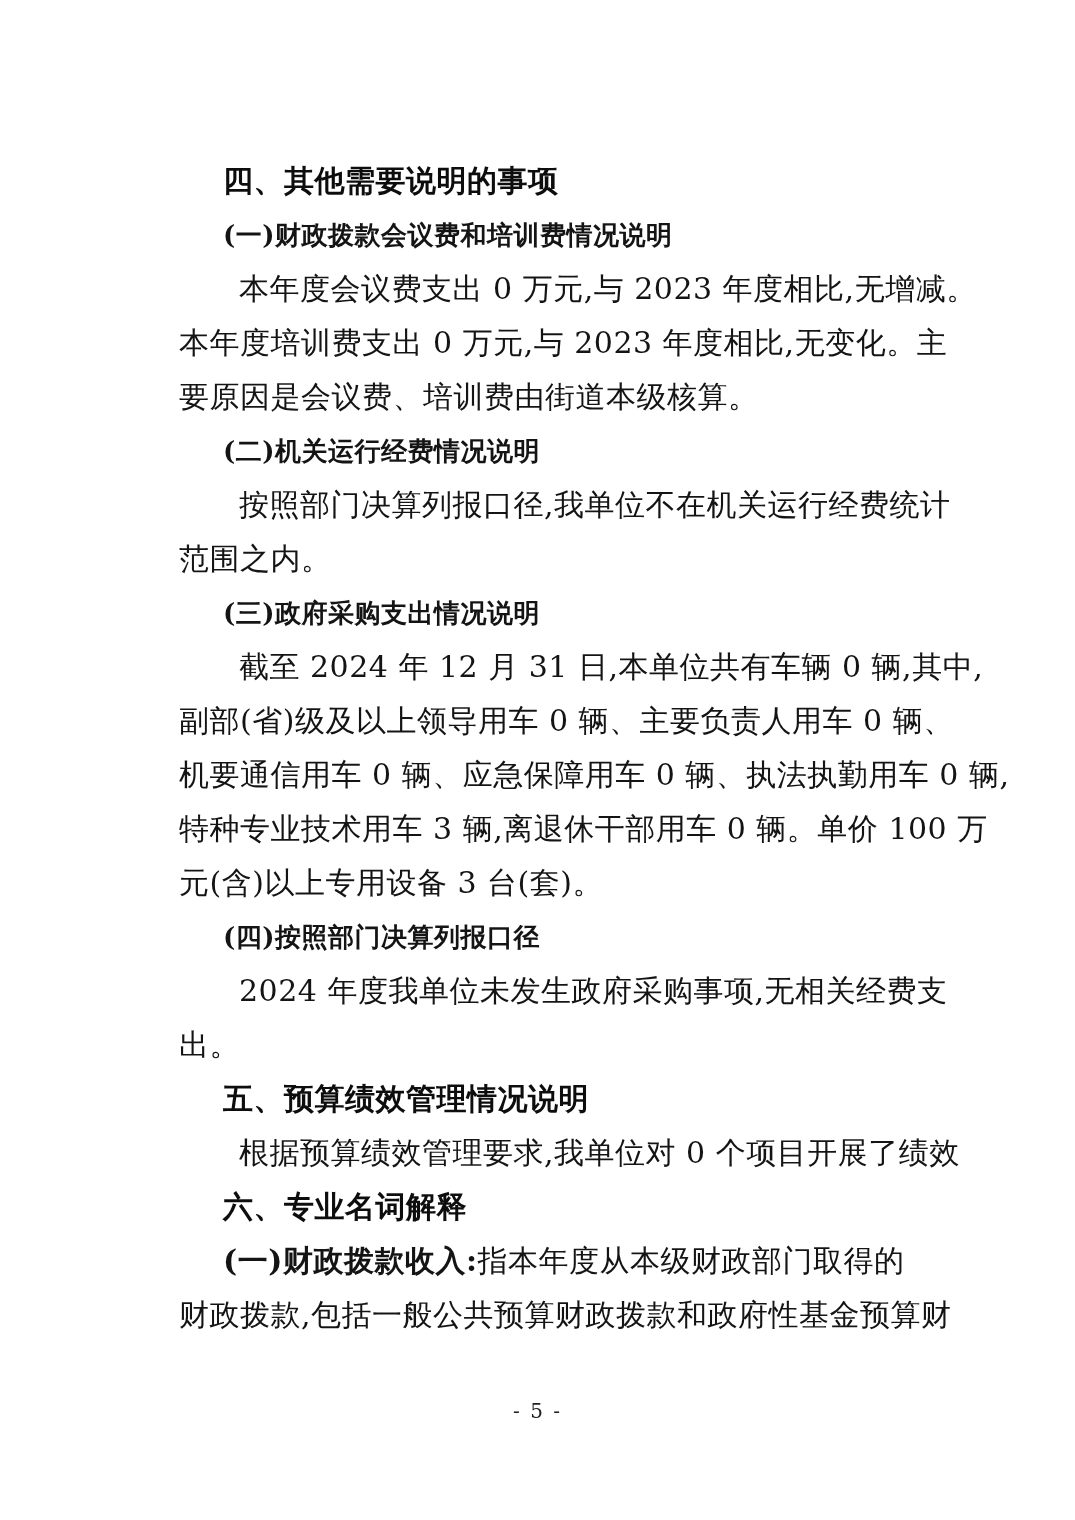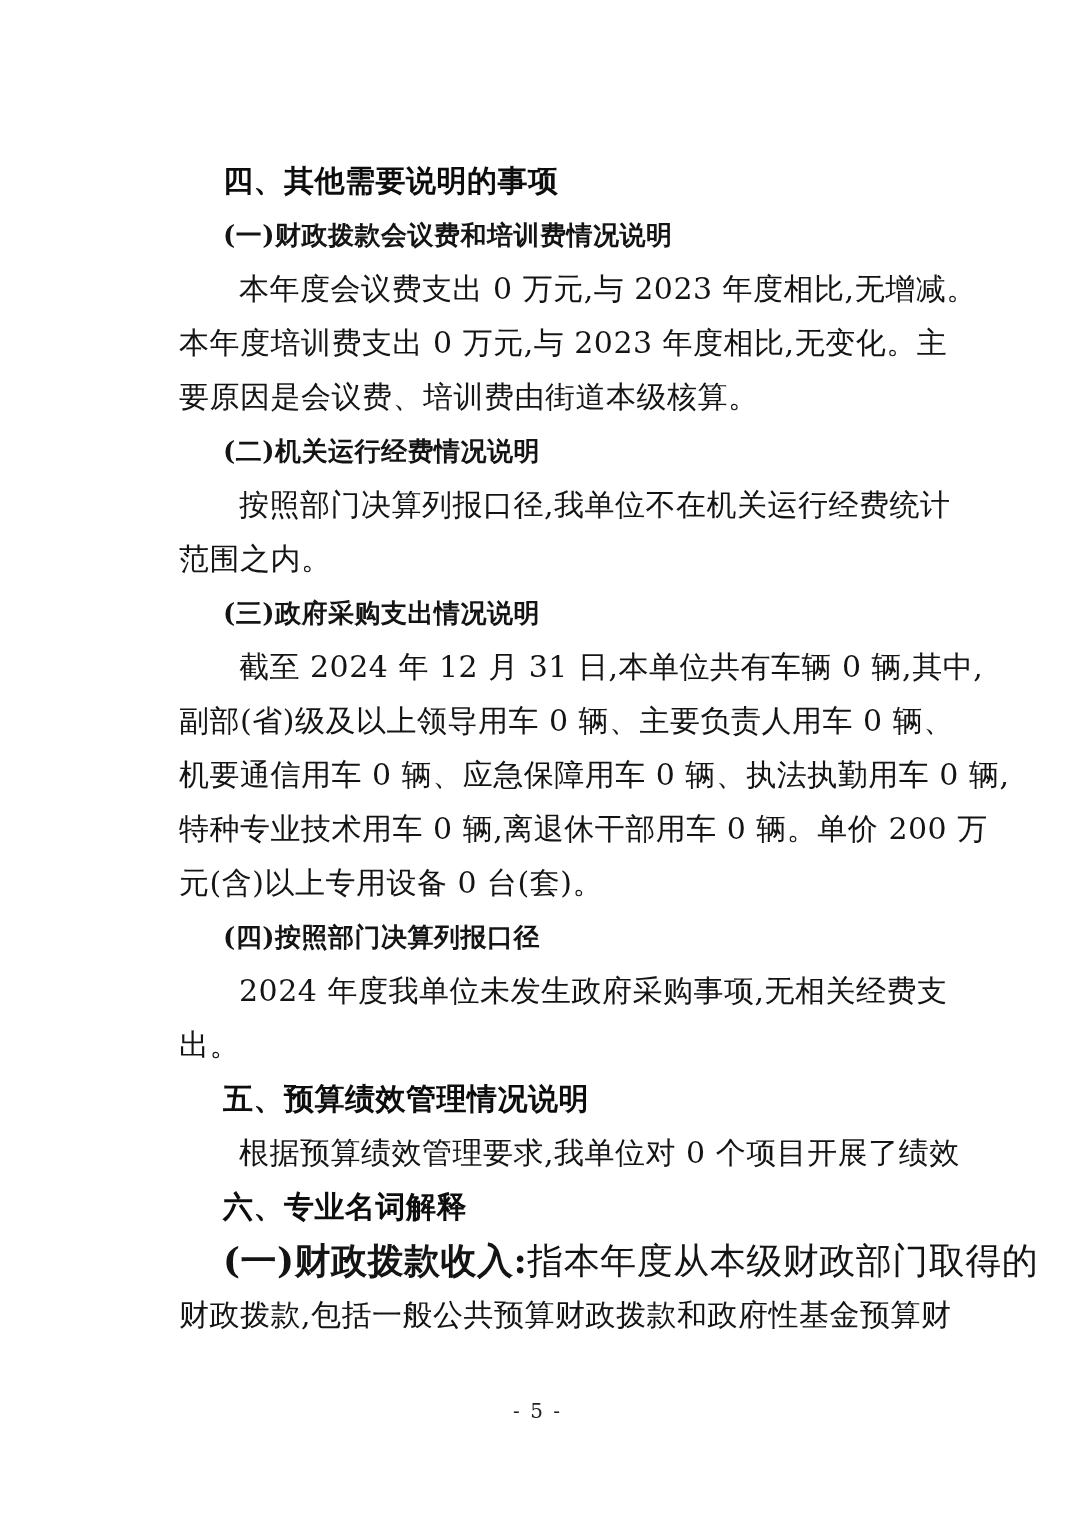--- a/index.html
+++ b/index.html
@@ -19,21 +19,21 @@
     position: absolute;
     left: 163px;
     top: 154px;
     width: 760px;
   }
   .line {
     height: 54px;
     display: flex;
     align-items: center;
     white-space: pre;
-    font-size: 36px;
+    font-size: 30px;
     letter-spacing: 0.5px;
     color: #141414;
   }
   .indent { padding-left: 60px; }
   .h1 {
     font-family: "Liberation Sans", "DejaVu Sans", sans-serif;
     font-weight: 700;
     font-size: 30px;
     color: #0d0d0d;
   }
@@ -78,22 +78,22 @@
     <div class="line body indent">本年度会议费支出 0 万元,与 2023 年度相比,无增减。</div>
     <div class="line body">本年度培训费支出 0 万元,与 2023 年度相比,无变化。主</div>
     <div class="line body">要原因是会议费、培训费由街道本级核算。</div>
     <div class="line sub indent">(二)机关运行经费情况说明</div>
     <div class="line body indent">按照部门决算列报口径,我单位不在机关运行经费统计</div>
     <div class="line body">范围之内。</div>
     <div class="line sub indent">(三)政府采购支出情况说明</div>
     <div class="line body indent">截至 2024 年 12 月 31 日,本单位共有车辆 0 辆,其中,</div>
     <div class="line body">副部(省)级及以上领导用车 0 辆、主要负责人用车 0 辆、</div>
     <div class="line body">机要通信用车 0 辆、应急保障用车 0 辆、执法执勤用车 0 辆,</div>
-    <div class="line body">特种专业技术用车 0 辆,离退休干部用车 0 辆。单价 200 万</div>
-    <div class="line body">元(含)以上专用设备 0 台(套)。</div>
+    <div class="line body">特种专业技术用车 3 辆,离退休干部用车 0 辆。单价 100 万</div>
+    <div class="line body">元(含)以上专用设备 3 台(套)。</div>
     <div class="line sub indent">(四)按照部门决算列报口径</div>
     <div class="line body indent">2024 年度我单位未发生政府采购事项,无相关经费支</div>
     <div class="line body">出。</div>
     <div class="line h1 indent">五、预算绩效管理情况说明</div>
     <div class="line body indent">根据预算绩效管理要求,我单位对 0 个项目开展了绩效</div>
     <div class="line h1 indent">六、专业名词解释</div>
     <div class="line indent">
       <span class="term">(一)财政拨款收入:</span><span class="rest">指本年度从本级财政部门取得的</span>
     </div>
     <div class="line body">财政拨款,包括一般公共预算财政拨款和政府性基金预算财</div>

